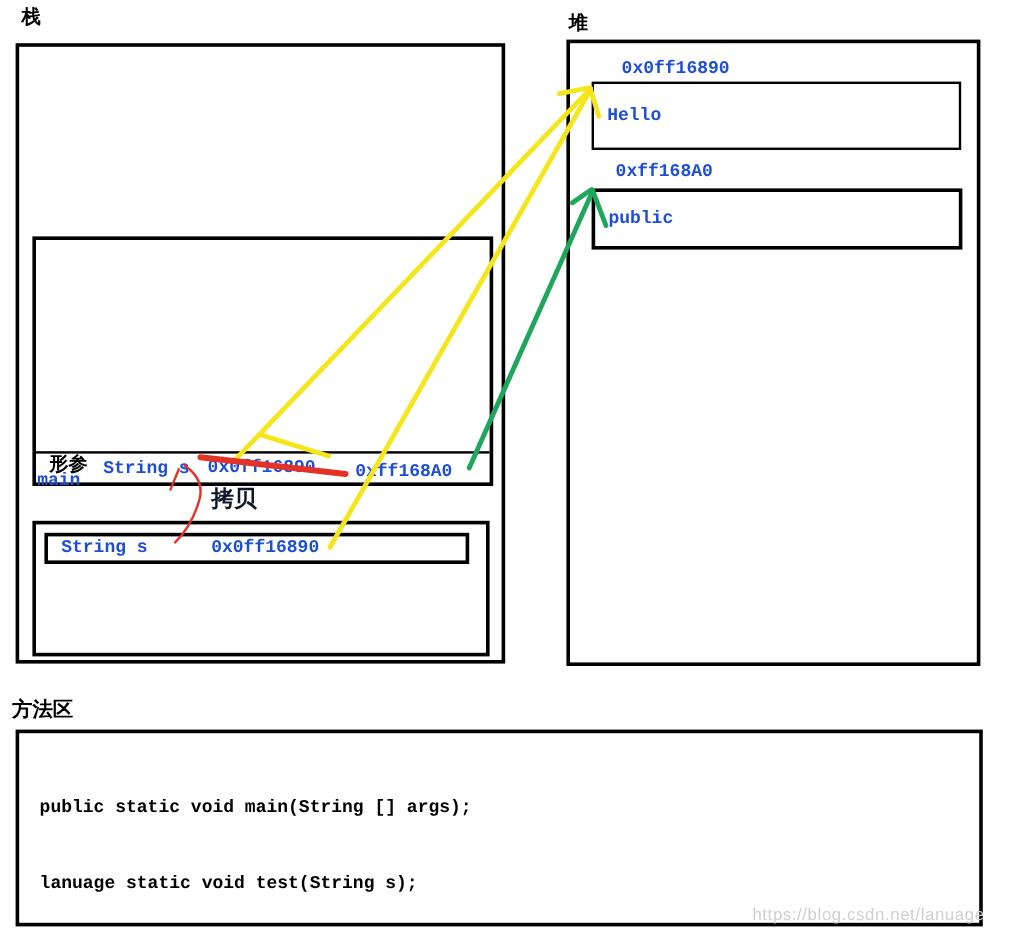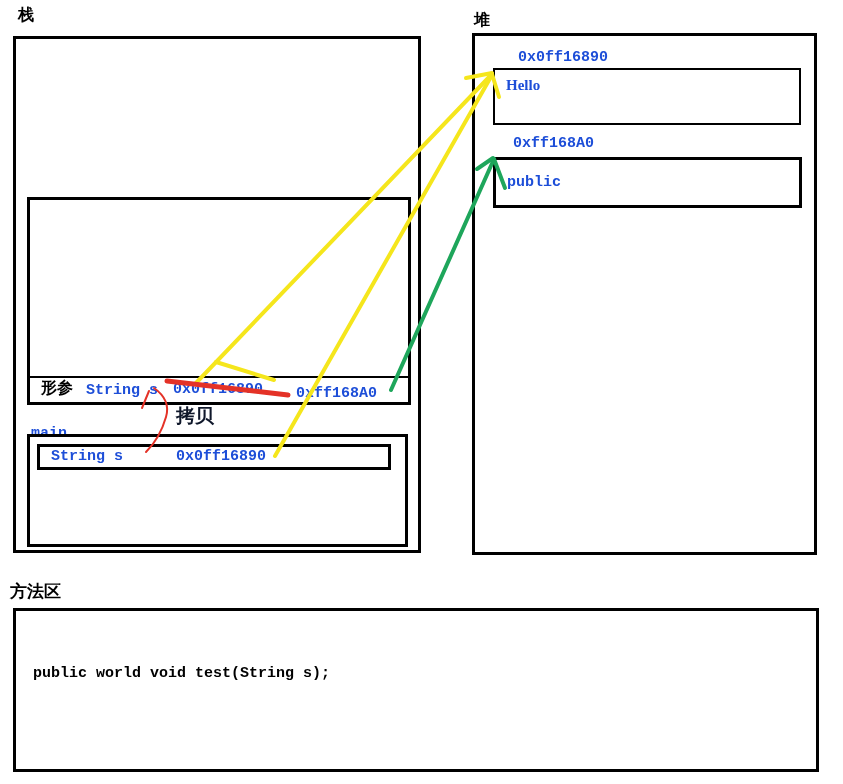--- a/index.html
+++ b/index.html
@@ -28,45 +28,47 @@
   <div class="cjk" style="left:18px;top:6px;">栈</div>
   <div class="box" style="left:13px;top:36px;width:408px;height:517px;"></div>
 
   <div class="box" style="left:27px;top:197px;width:384px;height:208px;"></div>
   <div class="divider" style="left:30px;top:376px;width:378px;height:2px;"></div>
   <div class="cjk" style="left:41px;top:379px;text-align:right;">形参</div>
   <div class="mono" style="left:86px;top:382px;">String s</div>
   <div class="mono" style="left:173px;top:381px;">0x0ff16890</div>
   <div class="mono" style="left:296px;top:385px;">0xff168A0</div>
 
-  <div class="mono" style="left:31px;top:425px;">main</div>
+  <div class="mono" style="left:31px;top:392px;">main</div>
   <div class="box" style="left:27px;top:434px;width:381px;height:113px;"></div>
   <div class="box" style="left:37px;top:444px;width:354px;height:26px;"></div>
   <div class="mono" style="left:51px;top:448px;">String s</div>
   <div class="mono" style="left:176px;top:448px;">0x0ff16890</div>
 
   <div class="red-note" style="left: 176px; top: 403px; color: #0f172a;">拷贝</div>
 
   <div class="cjk" style="left:474px;top:11px;">堆</div>
   <div class="box" style="left:472px;top:33px;width:345px;height:522px;"></div>
 
   <div class="mono" style="left:518px;top:49px;">0x0ff16890</div>
   <div class="box thin" style="left:493px;top:68px;width:308px;height:57px;"></div>
-  <div class="mono" style="left:506px;top:76px;font-family:Liberation Serif, serif;">Hello</div>
+  <div class="mono" style="left:506px;top:88px;">Hello</div>
 
   <div class="mono" style="left:513px;top:135px;">0xff168A0</div>
   <div class="box" style="left:493px;top:157px;width:309px;height:51px;"></div>
   <div class="mono" style="left:507px;top:174px;">public</div>
 
   <div class="cjk" style="left:10px;top:582px;font-size:17px;">方法区</div>
   <div class="box" style="left:13px;top:608px;width:806px;height:164px;"></div>
   <div class="code-lines">
-    <div>public world void test(String s);</div>
+    <div>public static void main(String [] args);</div>
+    <div>lanuage static void test(String s);</div>
   </div>
 
+  <div class="watermark">https://blog.csdn.net/lanuage</div>
 
   <svg class="overlay" width="843" height="784" viewBox="0 0 843 784">
 
     <line x1="196" y1="383" x2="492" y2="74" stroke-width="4" stroke-linecap="round" stroke="#f5e61c"></line>
     <line x1="216" y1="362" x2="274" y2="380" stroke-width="4" stroke-linecap="round" stroke="#f5e61c"></line>
 
     <line x1="275" y1="456" x2="492" y2="75" stroke-width="4" stroke-linecap="round" stroke="#f5e61c"></line>
 
     <line x1="466" y1="78" x2="492" y2="73" stroke-width="4" stroke-linecap="round" stroke="#f5e61c"></line>
     <line x1="492" y1="74" x2="499" y2="97" stroke-width="4" stroke-linecap="round" stroke="#f5e61c"></line>

